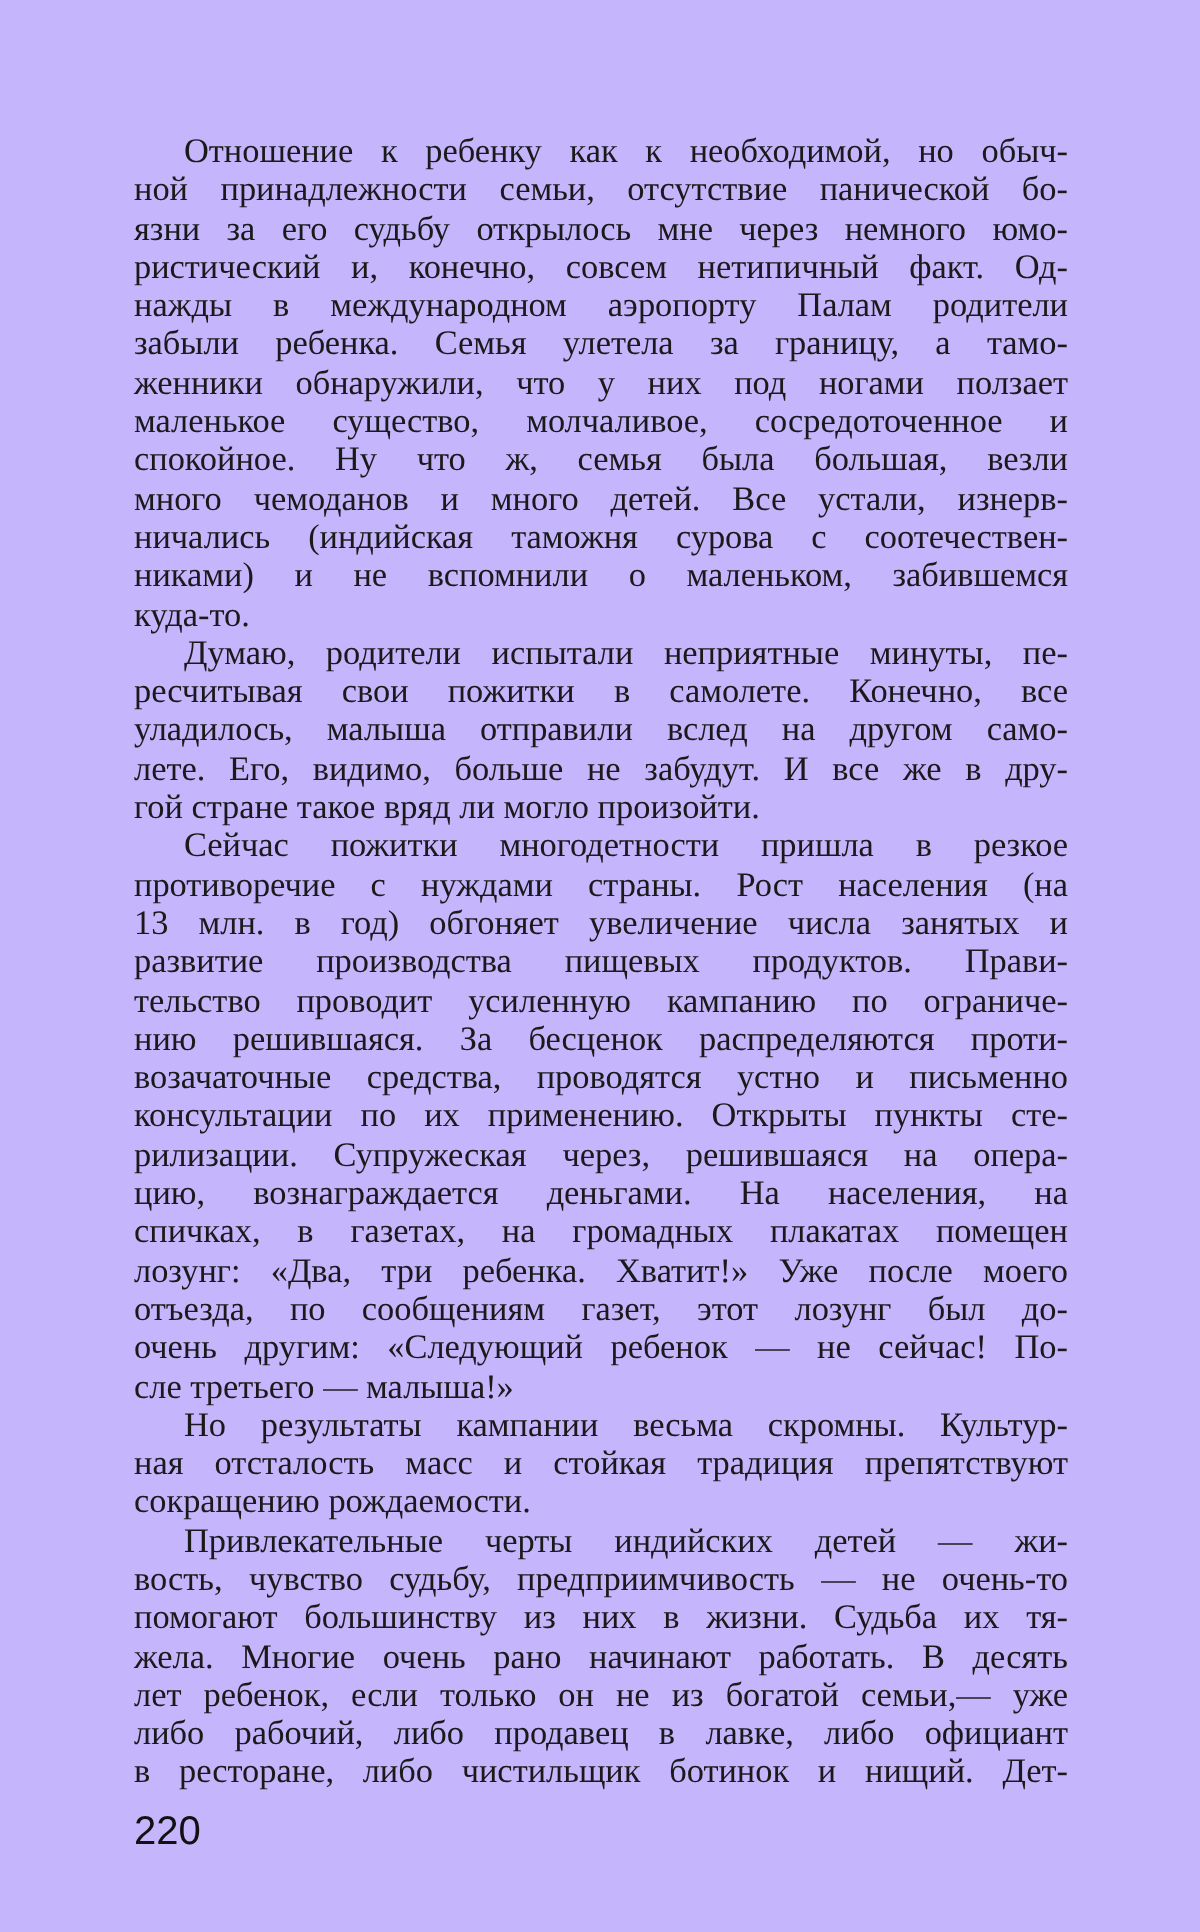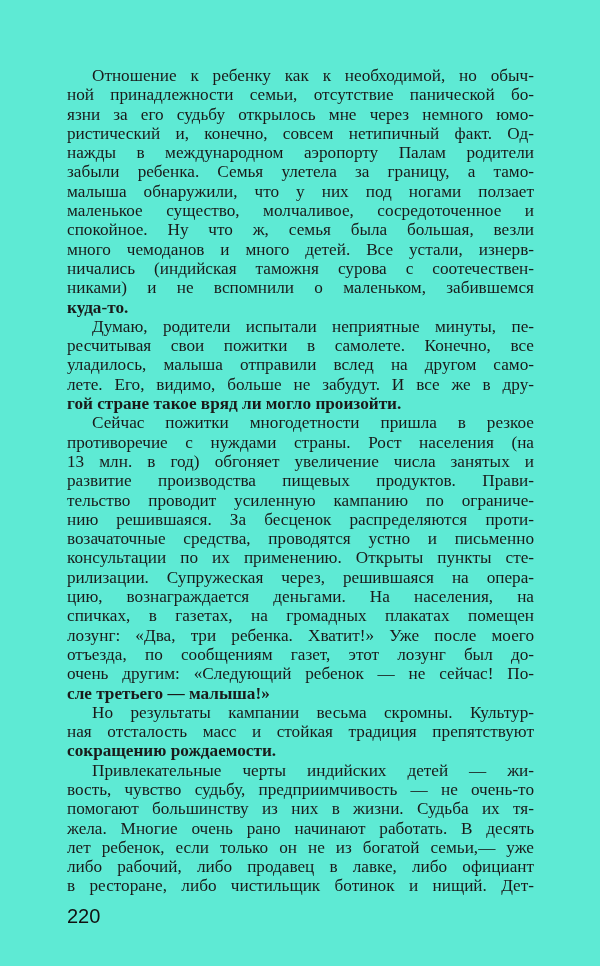--- a/index.html
+++ b/index.html
@@ -1,53 +1,53 @@
 <!DOCTYPE html>
 <html><head>
 <meta charset="utf-8">
 <style>
   html, body { margin: 0; padding: 0; background: #ffffff; }
   body { width: 600px; height: 966px; position: relative; overflow: hidden; }
   .page {
     position: absolute; left: 0; top: 0; width: 600px; height: 966px;
-    background: #5eead4;
+    background: #c4b5fd;
   }
   .text-block {
     position: absolute; left: 67px; top: 66px; width: 467px;
     font-family: "Liberation Serif", serif;
     font-size: 17.2px;
     line-height: 19.3px;
     color: #1a1a1a;
   }
   .line {
     display: block; white-space: nowrap;
     text-align: justify; text-align-last: justify;
     height: 19.3px;
   }
   .line.indent { padding-left: 25px; }
-  .line.last { text-align-last: left; font-weight: bold; }
+  .line.last { text-align-last: left; }
   .page-number {
     position: absolute; left: 67px; top: 905px;
     font-family: "Liberation Sans", sans-serif;
     font-weight: normal; font-size: 20px; color: #111;
   }
 </style>
 </head>
 <body>
 
 <div class="page">
   <div class="text-block">
 
     <span class="line indent">Отношение к ребенку как к необходимой, но обыч-</span>
     <span class="line">ной принадлежности семьи, отсутствие панической бо-</span>
     <span class="line">язни за его судьбу открылось мне через немного юмо-</span>
     <span class="line">ристический и, конечно, совсем нетипичный факт. Од-</span>
     <span class="line">нажды в международном аэропорту Палам родители</span>
     <span class="line">забыли ребенка. Семья улетела за границу, а тамо-</span>
-    <span class="line">малыша обнаружили, что у них под ногами ползает</span>
+    <span class="line">женники обнаружили, что у них под ногами ползает</span>
     <span class="line">маленькое существо, молчаливое, сосредоточенное и</span>
     <span class="line">спокойное. Ну что ж, семья была большая, везли</span>
     <span class="line">много чемоданов и много детей. Все устали, изнерв-</span>
     <span class="line">ничались (индийская таможня сурова с соотечествен-</span>
     <span class="line">никами) и не вспомнили о маленьком, забившемся</span>
     <span class="line last">куда-то.</span>
 
     <span class="line indent">Думаю, родители испытали неприятные минуты, пе-</span>
     <span class="line">ресчитывая свои пожитки в самолете. Конечно, все</span>
     <span class="line">уладилось, малыша отправили вслед на другом само-</span>

